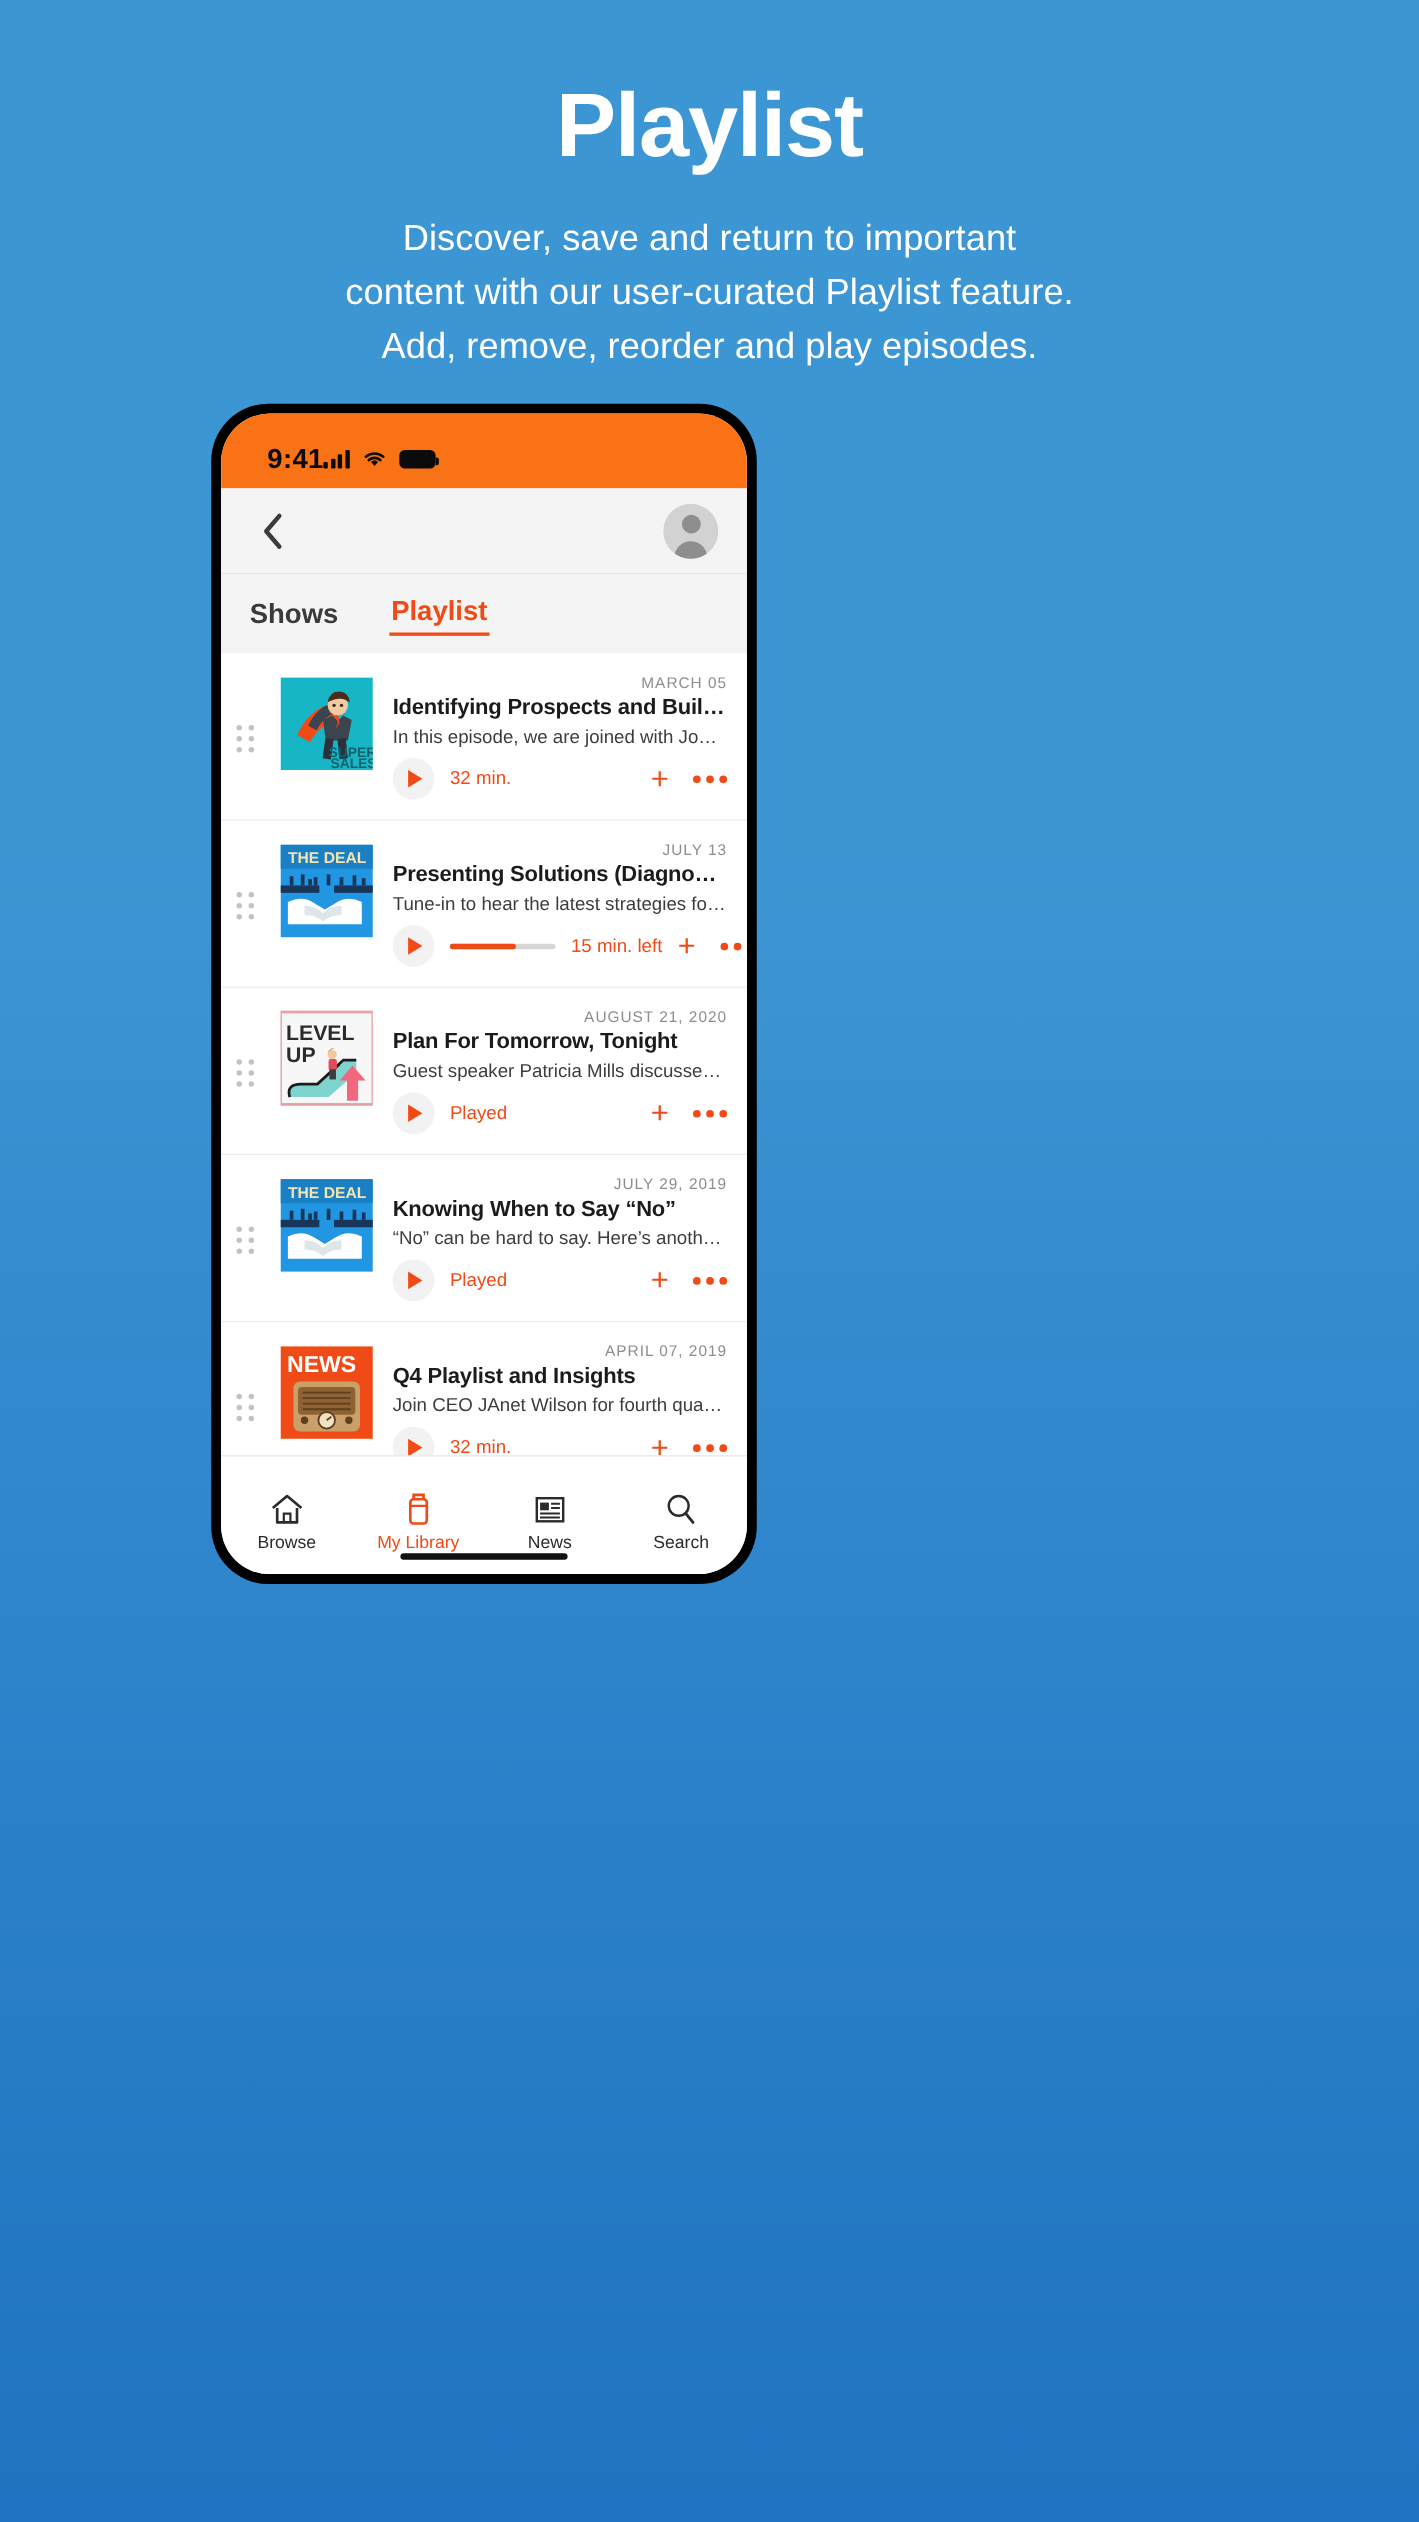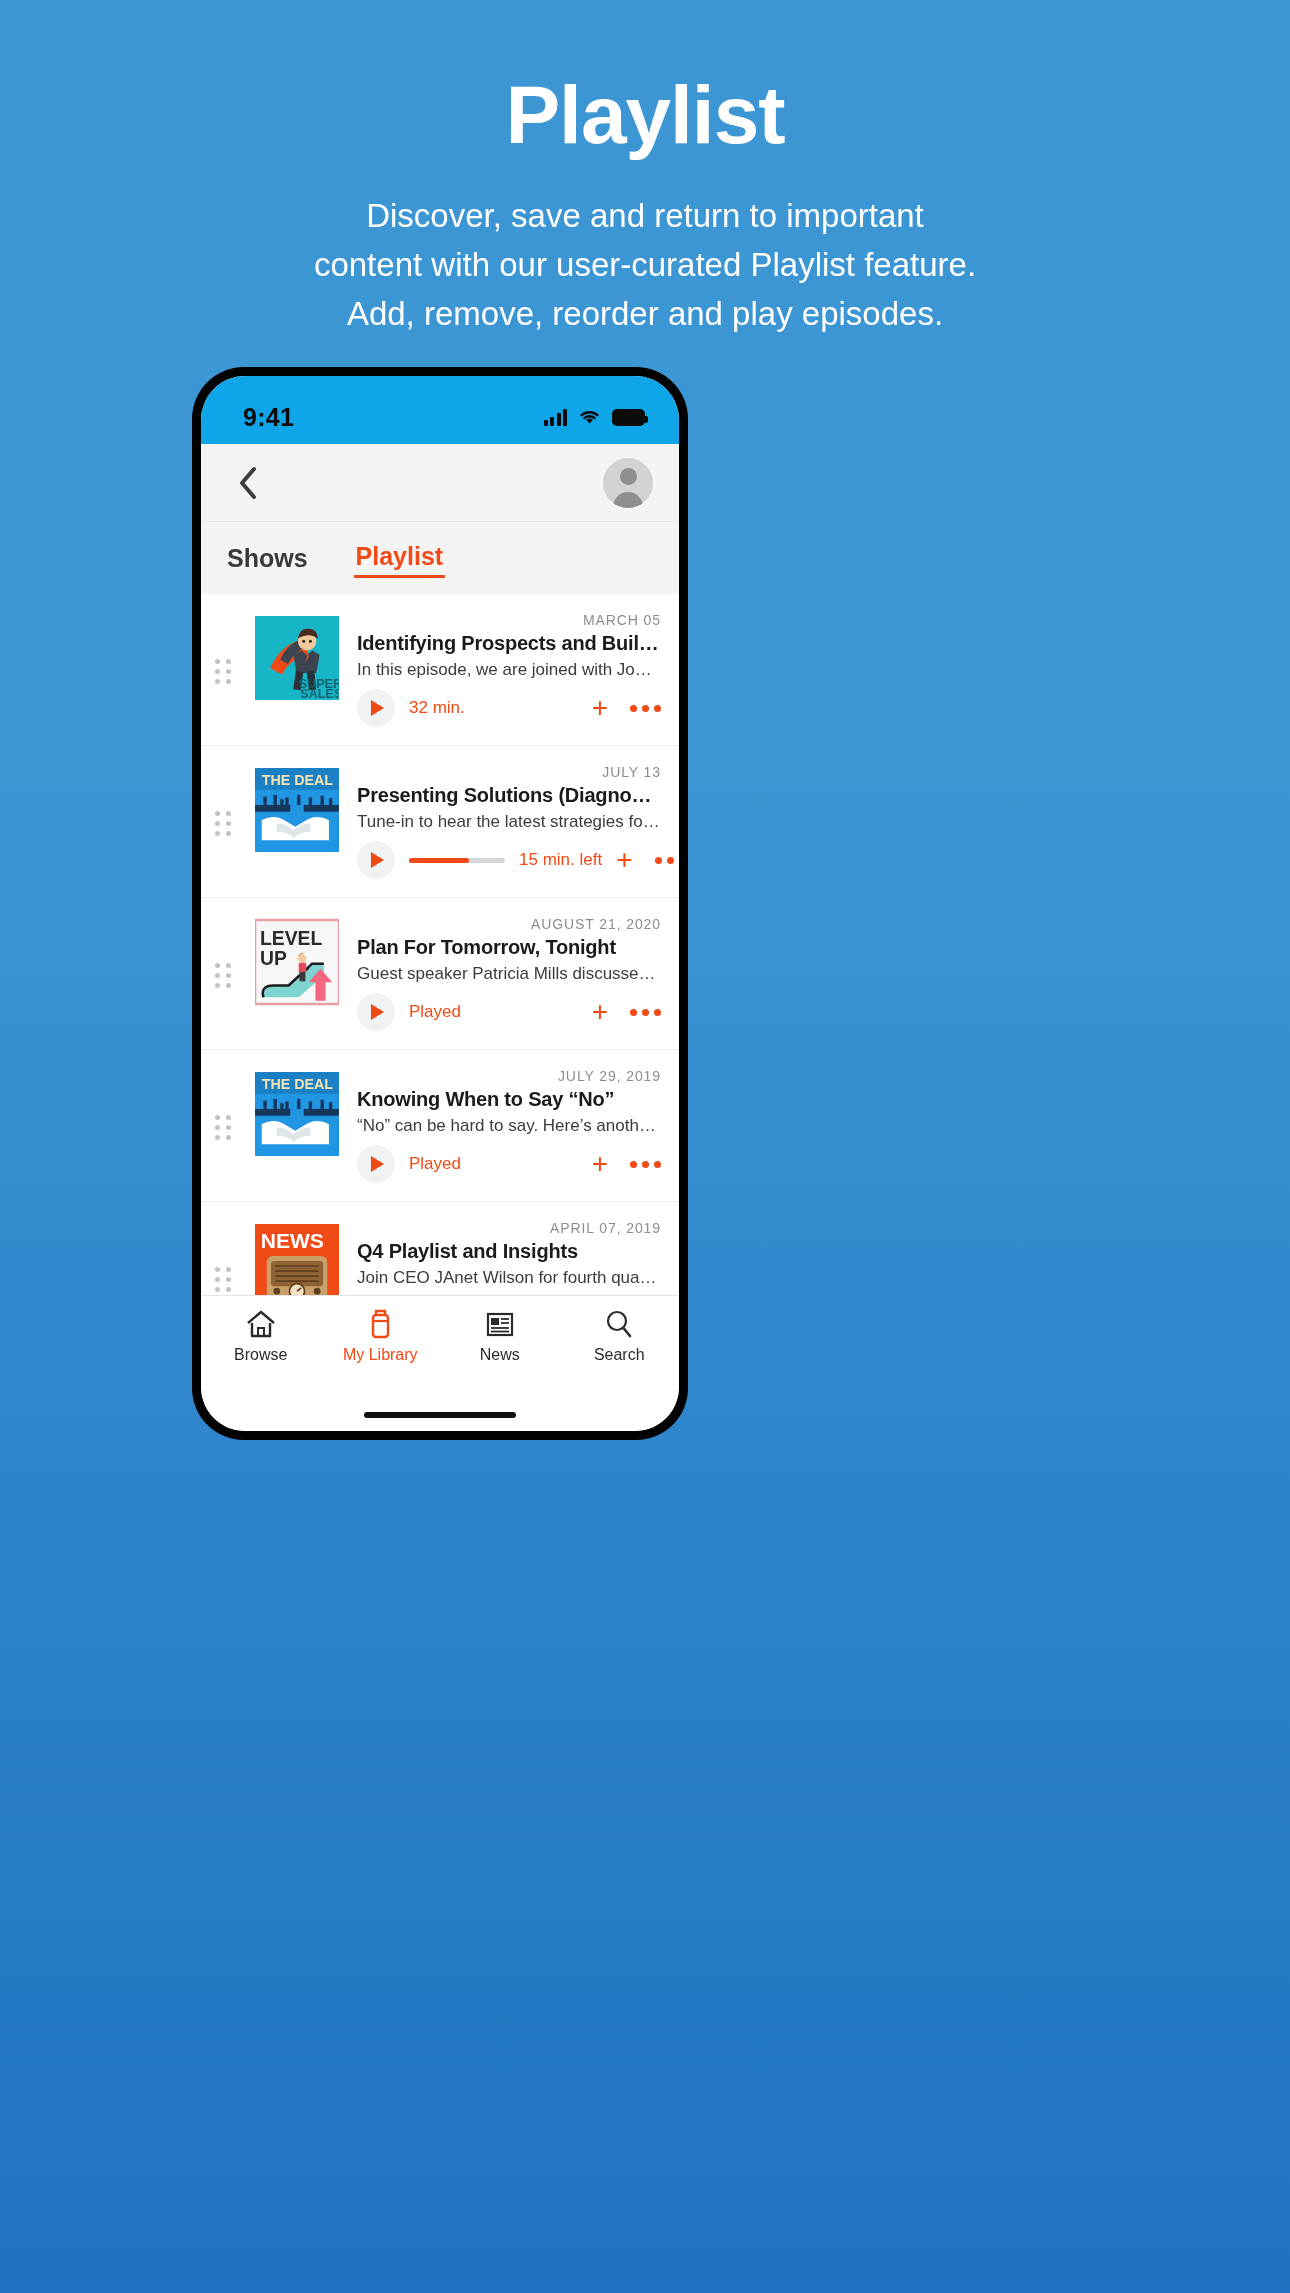--- a/index.html
+++ b/index.html
@@ -49,24 +49,23 @@
     border-radius: 44px;
     overflow: hidden;
     display: flex;
     flex-direction: column;
     position: relative;
   }
 
   
   .statusbar {
     height: 68px;
-    background: #0ea5e9;
+    background: #f97316;
     display: flex;
     align-items: center;
-    justify-content: space-between;
     padding: 14px 34px 0 42px;
     flex: none;
   }
   .status-time { font-size: 25px; font-weight: bold; color: #0b0b0b; letter-spacing: .3px; }
   .status-icons { display: flex; align-items: center; gap: 11px; }
   .sig { display: flex; align-items: flex-end; gap: 2.5px; height: 17px; }
   .sig i { width: 4px; background: #0b0b0b; border-radius: 1px; display: block; }
   .sig i:nth-child(1) { height: 6px; }
   .sig i:nth-child(2) { height: 9px; }
   .sig i:nth-child(3) { height: 13px; }
@@ -172,23 +171,23 @@
   .ctrl-label { font-size: 17px; color: #f04a16; white-space: nowrap; }
   .progress { width: 96px; height: 5px; background: #d6d6d6; border-radius: 3px; flex: none; position: relative; }
   .progress > i { display: block; height: 100%; background: #f04a16; border-radius: 3px; }
   .ctrl-right { margin-left: auto; display: flex; align-items: center; gap: 22px; }
   .plus { font-size: 28px; color: #f04a16; line-height: 1; font-weight: 300; }
   .dots { display: flex; gap: 5px; }
   .dots span { width: 7px; height: 7px; border-radius: 50%; background: #f04a16; display: block; }
 
   
   .tabbar {
-    height: 136px; flex: none; background: #ffffff;
+    height: 108px; flex: none; background: #ffffff;
     border-top: 1px solid #e4e4e4;
-    display: flex; align-items: flex-start; padding-top: 12px;
+    display: flex; align-items: center; padding-top: 12px;
   }
   .tabitem { flex: 1; display: flex; flex-direction: column; align-items: center; gap: 6px; }
   .tabitem .ti-label { font-size: 16px; color: #2b2b2b; }
   .tabitem.active .ti-label { color: #f04a16; }
   .tabitem svg { display: block; }
   .home-ind {
     position: absolute; bottom: 13px; left: 50%; transform: translateX(-50%);
     width: 152px; height: 6px; border-radius: 3px; background: #111111;
   }
 </style>

